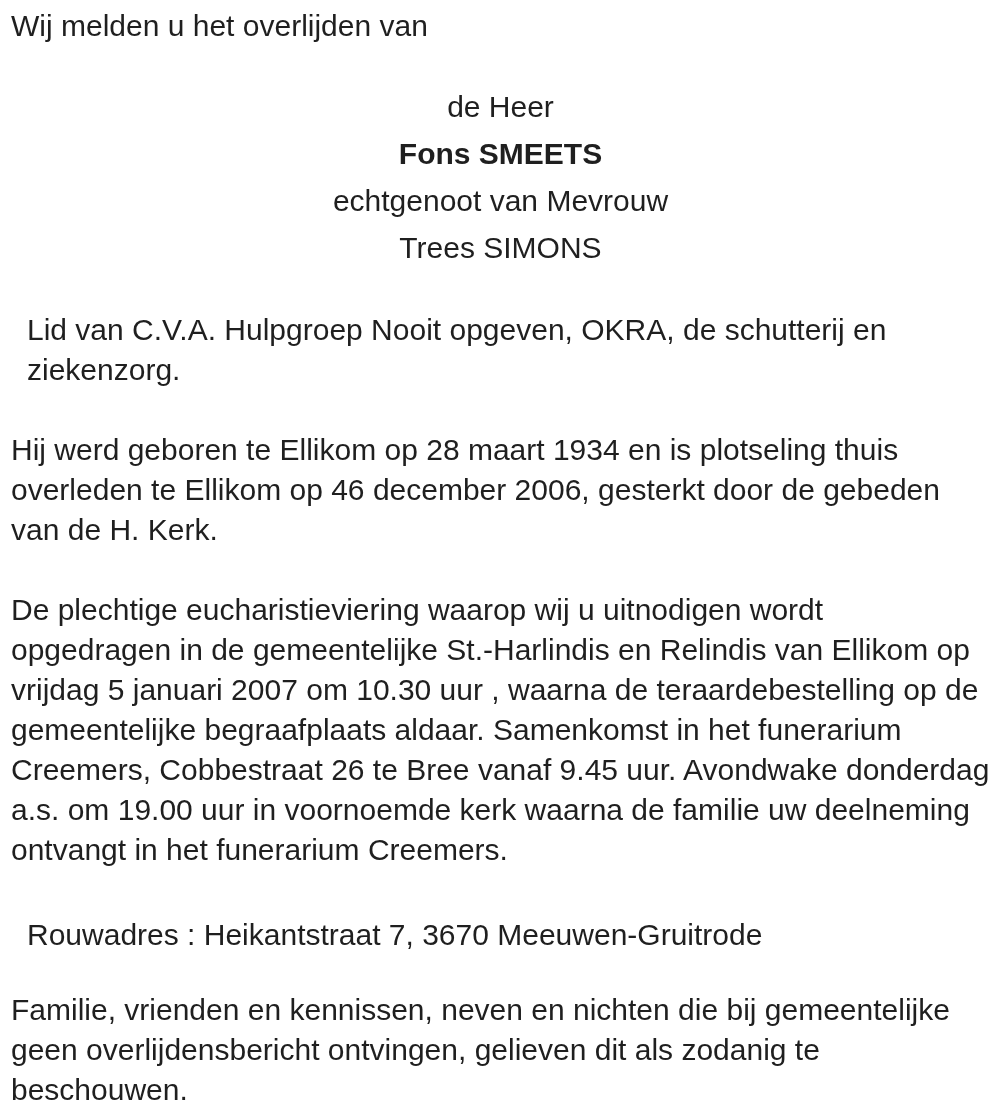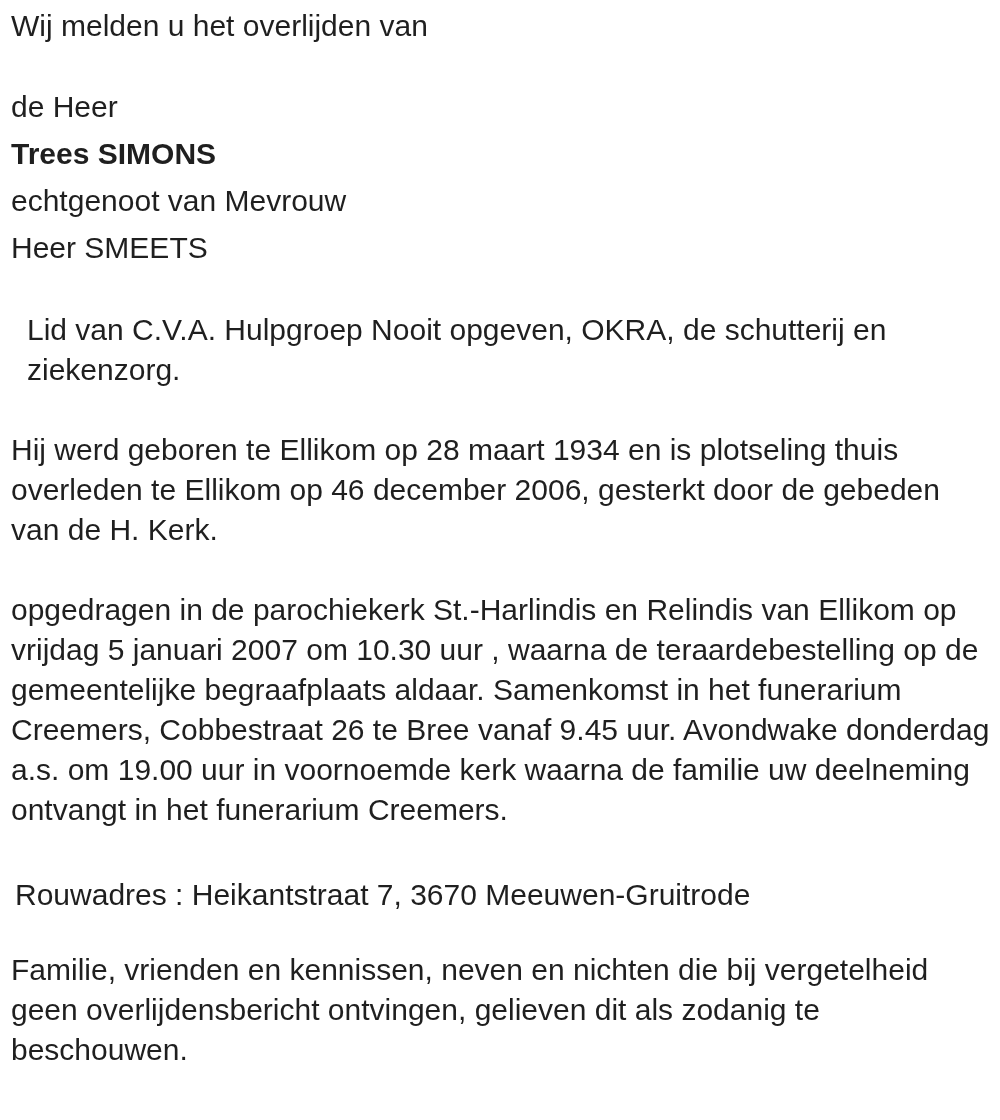--- a/index.html
+++ b/index.html
@@ -21,66 +21,67 @@
     overflow: hidden;
   }
   .line { white-space: pre; }
   .block { }
   
   .b-intro      { margin: 0 0 41px 0; }
   .b-name       { margin: 0 0 42px 0; }
   .b-member     { margin: 0 0 40px 16px; }
   .b-birthdeath { margin: 0 0 40px 0; }
   .b-service    { margin: 0 0 45px 0; }
-  .b-rouwadres  { margin: 0 0 35px 4px; }
+  .b-rouwadres  { margin: 0 0 35px 16px; }
   .b-notice     { margin: 0; }
   
-  .b-name .line { margin-bottom: 7px; }
+  .b-name .line { margin-bottom: 7px; text-align: center; }
   .b-name .line:last-child { margin-bottom: 0; }
   .bold { font-weight: 700; }
 </style>
 </head>
 <body>
 
 <div class="doc">
 
   <div class="block b-intro">
     <div class="line">Wij melden u het overlijden van</div>
   </div>
 
   <div class="block b-name">
     <div class="line">de Heer</div>
-    <div class="line bold">Trees SIMONS</div>
+    <div class="line bold">Fons SMEETS</div>
     <div class="line">echtgenoot van Mevrouw</div>
-    <div class="line">Heer SMEETS</div>
+    <div class="line">Trees SIMONS</div>
   </div>
 
   <div class="block b-member">
     <div class="line">Lid van C.V.A. Hulpgroep Nooit opgeven, OKRA, de schutterij en</div>
     <div class="line">ziekenzorg.</div>
   </div>
 
   <div class="block b-birthdeath">
     <div class="line">Hij werd geboren te Ellikom op 28 maart 1934 en is plotseling thuis</div>
     <div class="line">overleden te Ellikom op 46 december 2006, gesterkt door de gebeden</div>
     <div class="line">van de H. Kerk.</div>
   </div>
 
   <div class="block b-service">
-    <div class="line">opgedragen in de parochiekerk St.-Harlindis en Relindis van Ellikom op</div>
+    <div class="line">De plechtige eucharistieviering waarop wij u uitnodigen wordt</div>
+    <div class="line">opgedragen in de gemeentelijke St.-Harlindis en Relindis van Ellikom op</div>
     <div class="line">vrijdag 5 januari 2007 om 10.30 uur , waarna de teraardebestelling op de</div>
     <div class="line">gemeentelijke begraafplaats aldaar. Samenkomst in het funerarium</div>
     <div class="line">Creemers, Cobbestraat 26 te Bree vanaf 9.45 uur. Avondwake donderdag</div>
     <div class="line">a.s. om 19.00 uur in voornoemde kerk waarna de familie uw deelneming</div>
     <div class="line">ontvangt in het funerarium Creemers.</div>
   </div>
 
   <div class="block b-rouwadres">
     <div class="line">Rouwadres : Heikantstraat 7, 3670 Meeuwen-Gruitrode</div>
   </div>
 
   <div class="block b-notice">
-    <div class="line">Familie, vrienden en kennissen, neven en nichten die bij vergetelheid</div>
+    <div class="line">Familie, vrienden en kennissen, neven en nichten die bij gemeentelijke</div>
     <div class="line">geen overlijdensbericht ontvingen, gelieven dit als zodanig te</div>
     <div class="line">beschouwen.</div>
   </div>
 
 </div>
 
 </body></html>

